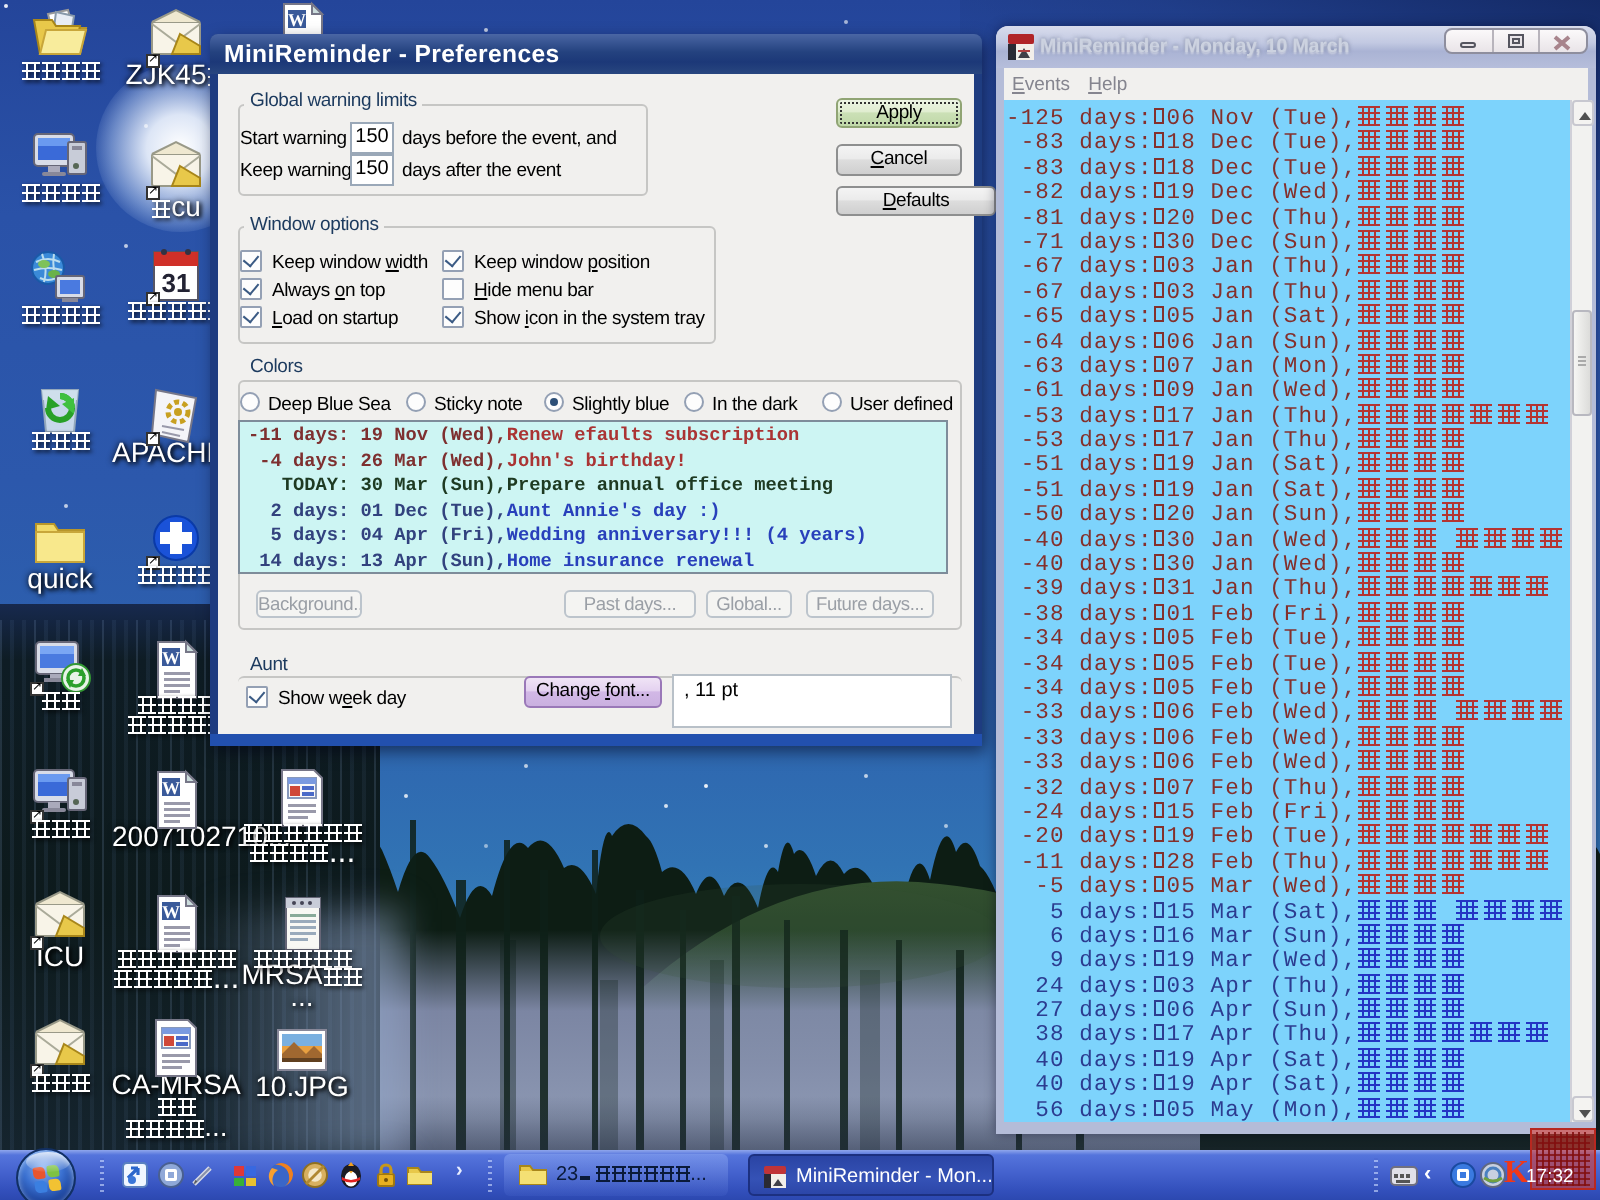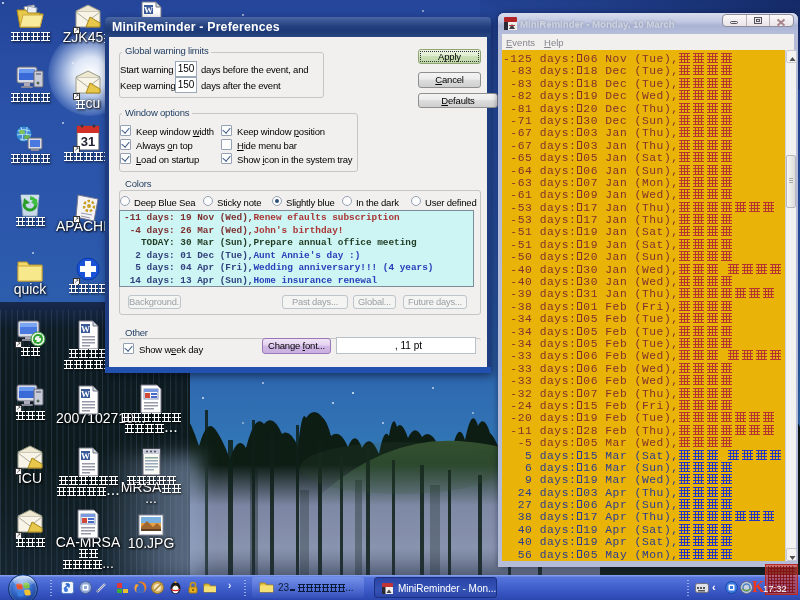--- a/index.html
+++ b/index.html
@@ -67,21 +67,21 @@
 box-shadow:0 0 6px rgba(0,0,30,.45)}
 #wtitle{position:absolute;left:0;top:0;width:100%;height:21px;border-radius:6px 6px 0 0;
 background:linear-gradient(180deg,#d8dcec 0%,#c2c9e2 40%,#aab3d4 60%,#b6bedb 100%)}
 #wtext{position:absolute;left:22px;top:5px;font-size:9.8px;font-weight:bold;letter-spacing:-0.1px;color:#ccd2e0;text-shadow:0 1px 1px rgba(255,255,255,.5),0 0 2px rgba(90,100,130,.8)}
 #wicon{position:absolute;left:5px;top:3px;width:15px;height:15px}
 #wbtns{position:absolute;left:224px;top:1px;width:72px;height:13px;background:linear-gradient(180deg,#fbf9fa,#e9e4e8);
 border:1px solid #8e8e9e;border-radius:4px;display:flex}
 #wbtns div{flex:1;position:relative;border-right:1px solid #b8b4bc}
 #wbtns div:last-child{border-right:0}
 #wmenu{position:absolute;left:4px;top:21px;right:4px;height:16px;background:#f1f0ee;font-size:9.5px;color:#85858f;line-height:17px}
-#wcontent{position:absolute;left:4px;top:37px;width:284px;bottom:6px;background:#eab308;overflow:hidden;padding:3px 0 0 1px;
+#wcontent{position:absolute;left:4px;top:37px;width:284px;bottom:6px;background:#7dd3fc;overflow:hidden;padding:3px 0 0 1px;
 font-family:"Liberation Mono",monospace;font-size:11.3px;line-height:12.4px;white-space:pre;letter-spacing:0.55px}
 #wscroll{position:absolute;right:2px;top:37px;width:11px;bottom:6px;background:#f2f2f0;border-left:1px solid #d0d0d8}
 .arr{position:absolute;left:0;width:11px;height:13px;background:#f4f3f1;border:1px solid #c8c8d0;border-radius:2px}
 #wlist div{height:12.4px}
 .dr{color:#84302c}.dr b{color:#b43432;font-weight:normal}
 .db{color:#2c3c90}.db b{color:#2334c4;font-weight:normal}
 .bx{display:inline-block;width:5px;height:8px;border:1px solid currentColor;margin:0 1px 1px 1px;vertical-align:-1px}
 .cj{display:inline-block;width:11px;height:10px;margin:0 3px 0 0;vertical-align:-1px;
 background:linear-gradient(currentColor,currentColor) 0 0/11px 1px no-repeat,
 linear-gradient(currentColor,currentColor) 0 3px/11px 1px no-repeat,
@@ -460,25 +460,25 @@
 <span class="r1"> -4 days: 26 Mar (Wed),</span><span class="r2">John's birthday!</span>
 <span style="color:#1e3a22">   TODAY: 30 Mar (Sun),Prepare annual office meeting</span>
 <span class="b1">  2 days: 01 Dec (Tue),</span><span class="b2">Aunt Annie's day :)</span>
 <span class="b1">  5 days: 04 Apr (Fri),</span><span class="b2">Wedding anniversary!!! (4 years)</span>
 <span class="b1"> 14 days: 13 Apr (Sun),</span><span class="b2">Home insurance renewal</span></div>
     <div class="btnd" style="left:19px;top:258px;width:53px;height:14px;line-height:12px">Background...</div>
     <div class="btnd" style="left:173px;top:258px;width:66px;height:14px;line-height:12px">Past days...</div>
     <div class="btnd" style="left:244px;top:258px;width:43px;height:14px;line-height:12px">Global...</div>
     <div class="btnd" style="left:294px;top:258px;width:64px;height:14px;line-height:12px">Future days...</div>
     <div class="grp" style="left:10px;top:301px;width:362px;height:40px;border-bottom:0;border-left:0;border-right:0"></div>
-    <div class="glab" style="left:13px;top:291px">Other</div>
+    <div class="glab" style="left:13px;top:291px">Aunt</div>
     <div class="cb ck" style="left:14px;top:306px"></div>
       <div class="txt" style="left:30px;top:307px">Show w<u>e</u>ek day</div>
     <div class="btn" style="left:153px;top:301px;width:69px;height:16px;line-height:14px;background:linear-gradient(180deg,#f0e4f6 0%,#e4d2f0 45%,#d2b8e6 50%,#cab0e0 100%);border-color:#9a78b8">Change <u>f</u>ont...</div>
-    <div class="inp" style="left:227px;top:300px;width:140px;height:17px;text-align:center;padding-left:5px;border-color:#b8c0c8;line-height:15px">, 11 pt</div>
+    <div class="inp" style="left:227px;top:300px;width:140px;height:27px;text-align:left;padding-left:5px;border-color:#b8c0c8;line-height:15px">, 11 pt</div>
   </div>
 </div>
 <div id="win">
   <div id="wtitle"></div>
   <div id="wicon"><svg width="15" height="15">
 <rect x="1" y="1" width="13" height="5" rx="1" fill="#b02428"></rect>
 <rect x="1" y="6" width="13" height="8" fill="#f2efea"></rect>
 <rect x="1" y="6" width="4" height="8" fill="#2a2a34"></rect>
 <path d="M6 13 L9 8 L12 13 Z" fill="#404048"></path>
         <rect x="6" y="9" width="6" height="1" fill="#b04040"></rect>

